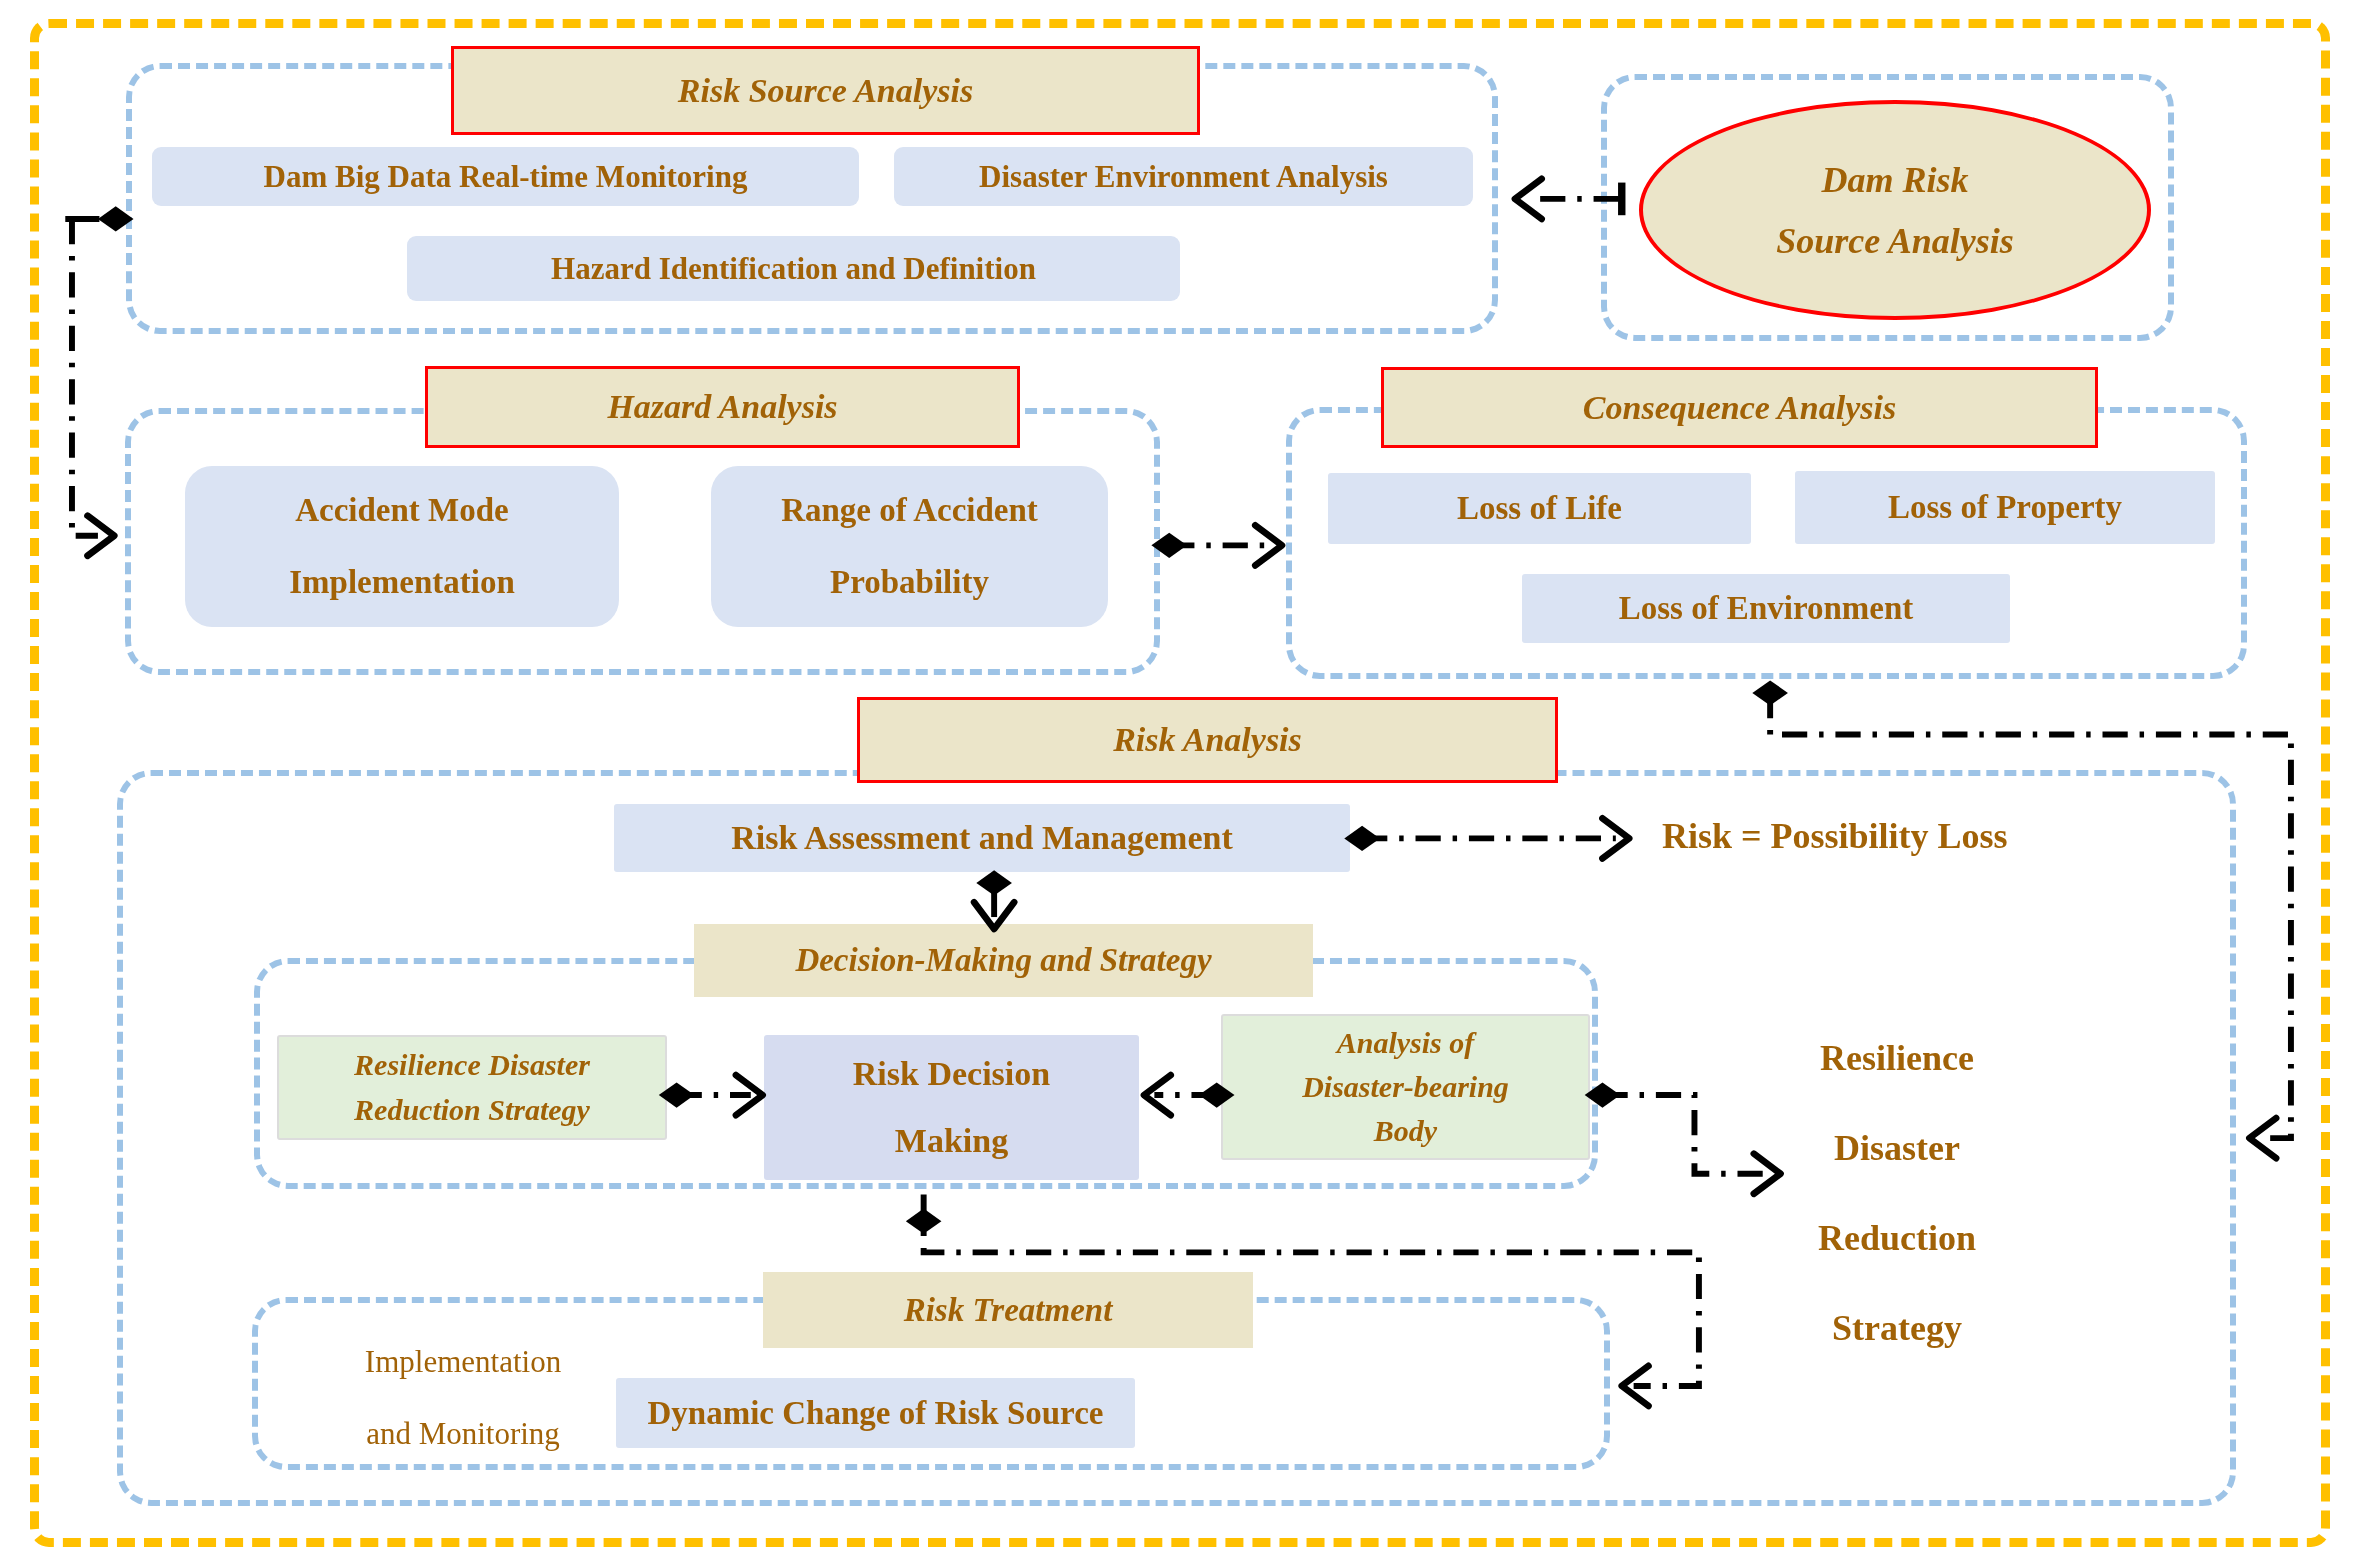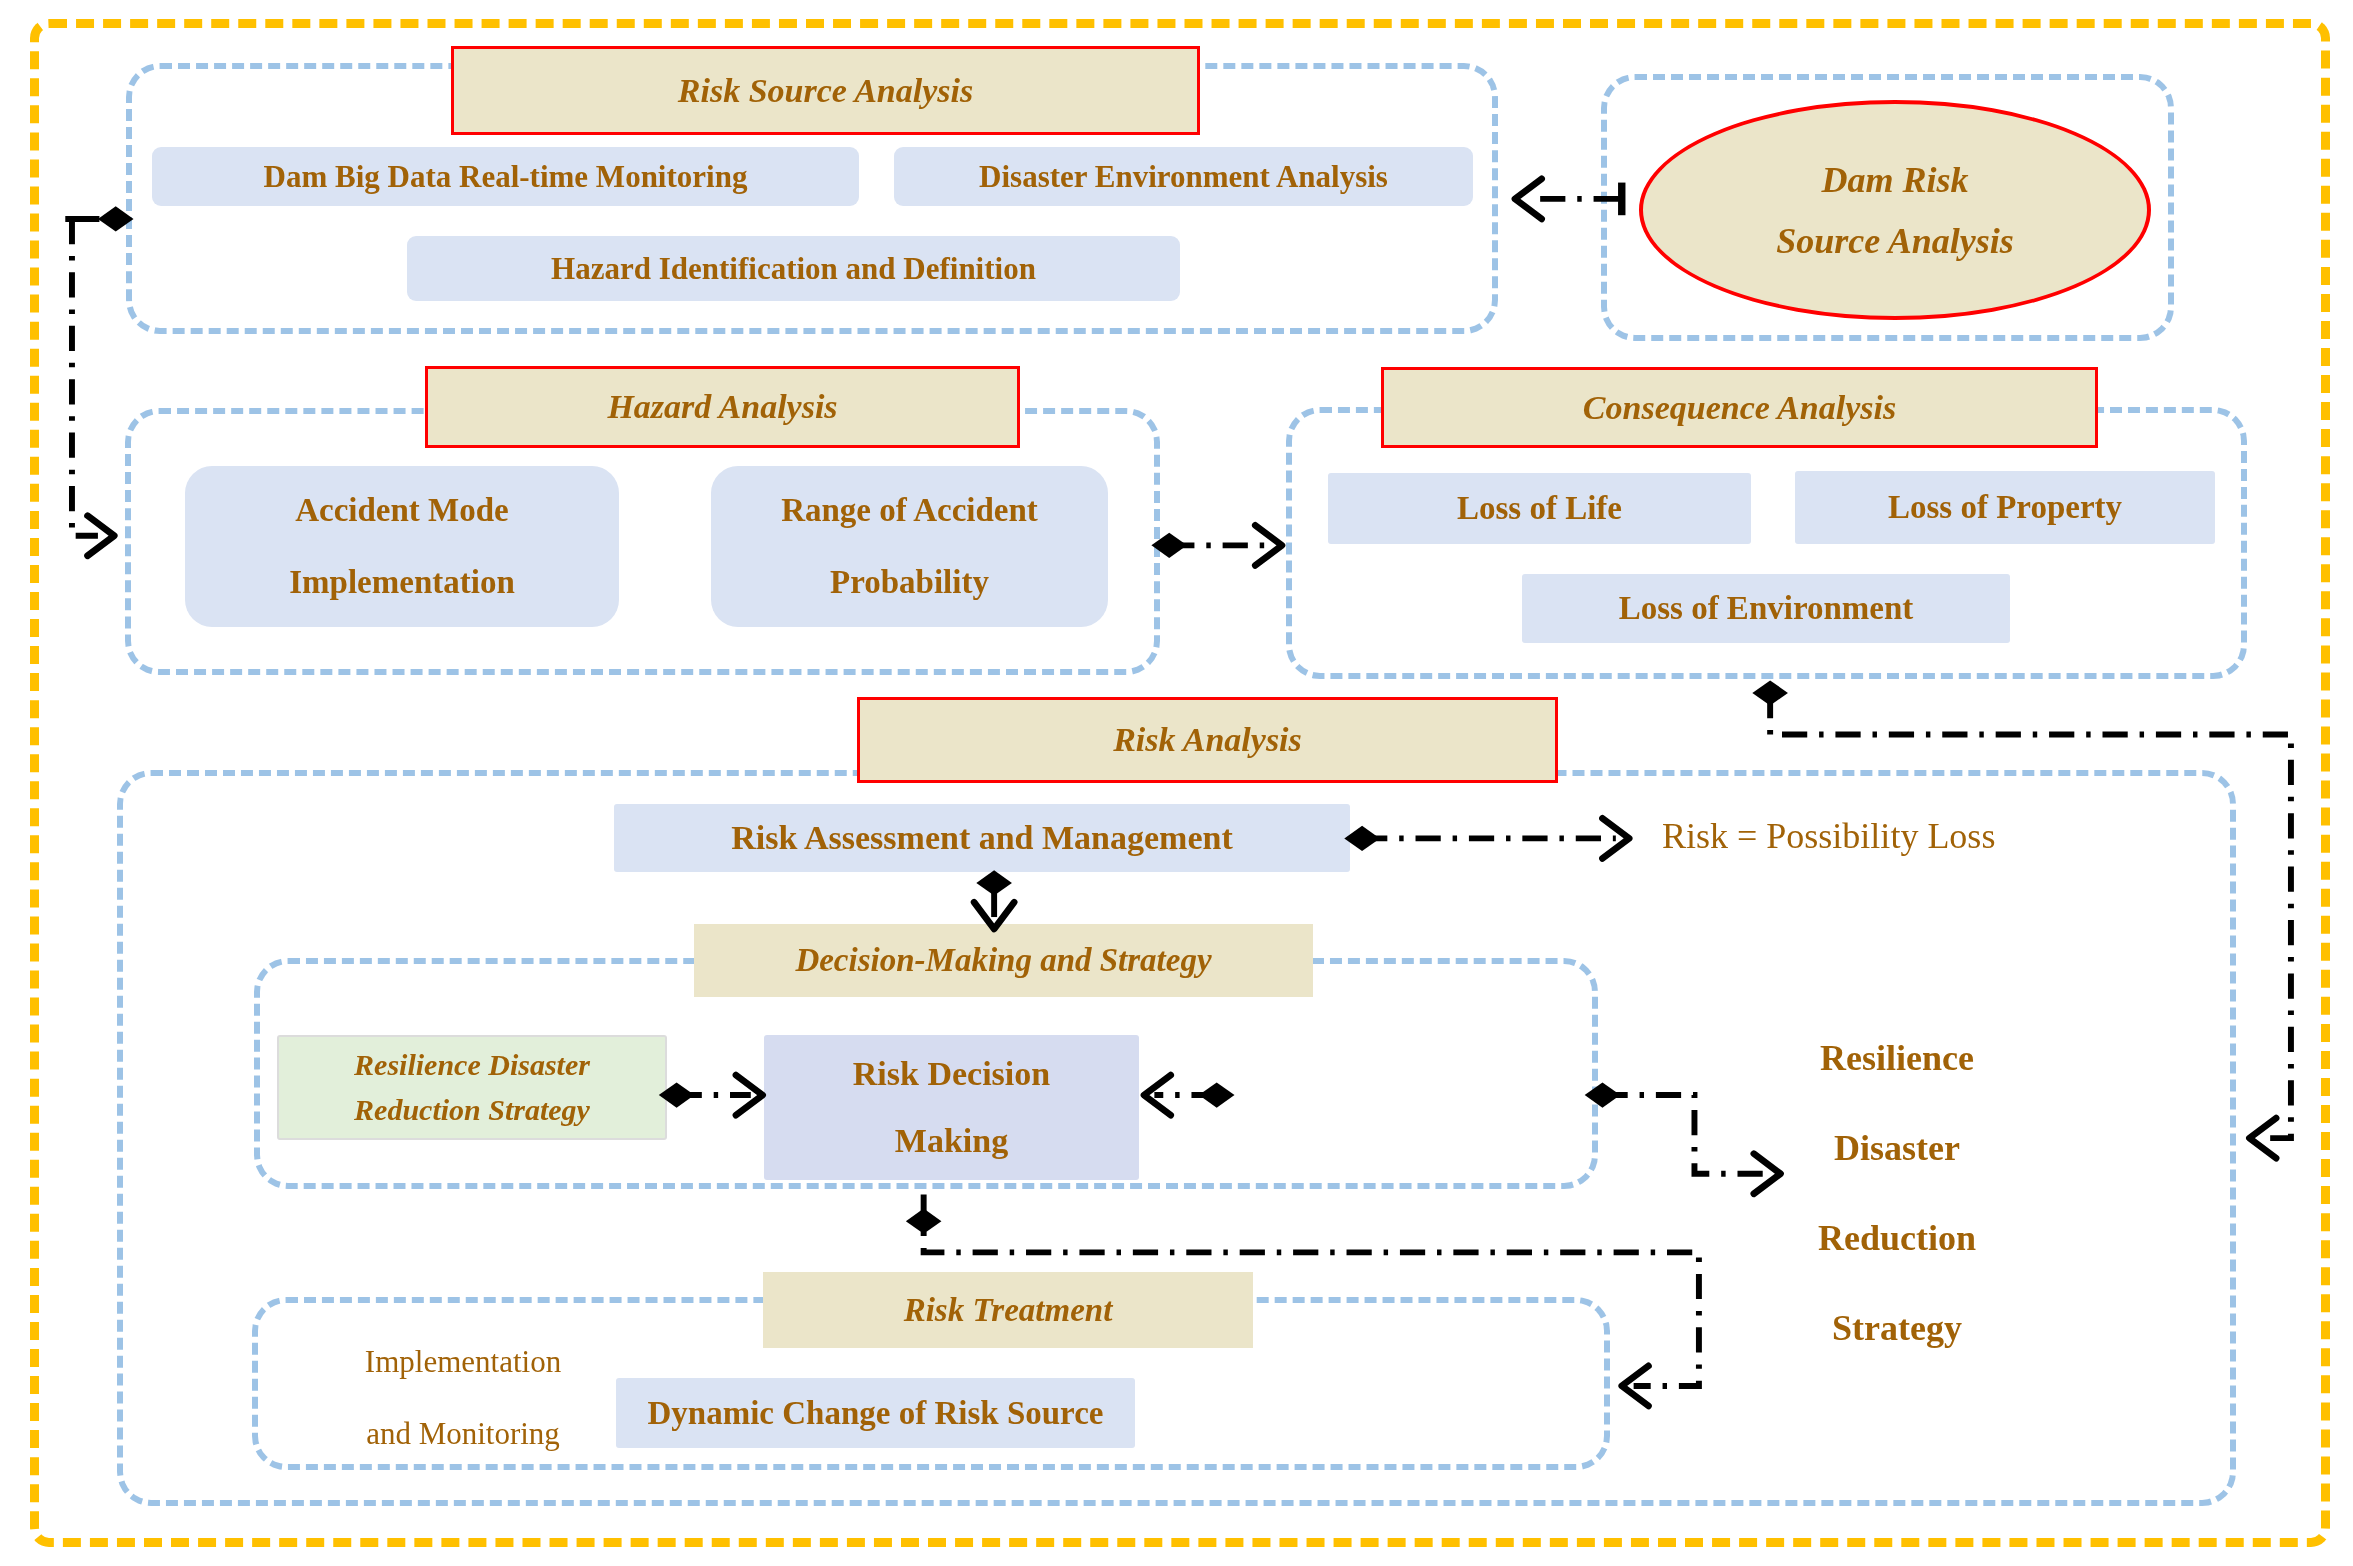--- a/index.html
+++ b/index.html
@@ -44,21 +44,21 @@
   }
   .ellipse{
     background:var(--title-fill);border:4.5px solid var(--title-border);border-radius:50%;
     display:flex;flex-direction:column;align-items:center;justify-content:center;gap:19px;
     font-style:italic;font-weight:bold;font-size:36px;text-align:center;z-index:3;
   }
   .plaintext{
     display:flex;flex-direction:column;align-items:center;justify-content:flex-start;
     font-weight:bold;font-size:36px;text-align:center;z-index:3;
   }
-  .formula{font-weight:normal;font-size:36px;white-space:nowrap;z-index:3;}
+  .formula{font-weight:bold;font-size:36px;white-space:nowrap;z-index:3;}
   .impl{
     display:flex;flex-direction:column;align-items:center;justify-content:space-between;
     font-weight:normal;font-size:31px;text-align:center;z-index:3;
   }
   svg.connectors{position:absolute;left:0;top:0;z-index:5;pointer-events:none;}
   .conn{fill:none;stroke:var(--connector);stroke-width:8;}
   .dashdot{stroke-dasharray:34 16 6 16;}
   .chev{fill:none;stroke:var(--connector);stroke-width:9;stroke-linecap:round;stroke-linejoin:round;}
   .dia{fill:var(--connector);stroke:none;}
 </style>
@@ -132,20 +132,25 @@
     <span>Decision-Making and Strategy</span>
   </div>
   <div class="abs greenbox" style="left:277px;top:1035px;width:390px;height:105px;">
     <span>Resilience Disaster</span>
     <span>Reduction Strategy</span>
   </div>
   <div class="abs bluebox bigblue" style="left:764px;top:1035px;width:375px;height:145px;border-radius:3px;font-size:34px;background:var(--box-blue-deep);">
     <span>Risk Decision</span>
     <span>Making</span>
   </div>
+  <div class="abs greenbox" style="left:1221px;top:1014px;width:369px;height:146px;">
+    <span>Analysis of</span>
+    <span>Disaster-bearing</span>
+    <span>Body</span>
+  </div>
 
   <div class="abs container" style="left:252px;top:1297px;width:1358px;height:173px;"></div>
   <div class="abs title" style="left:763px;top:1272px;width:490px;height:76px;font-size:33px;">
     <span>Risk Treatment</span>
   </div>
   <div class="abs impl" style="left:300px;top:1344px;width:326px;height:108px;">
     <span>Implementation</span>
     <span>and Monitoring</span>
   </div>
   <div class="abs bluebox squareblue" style="left:616px;top:1378px;width:519px;height:70px;">

